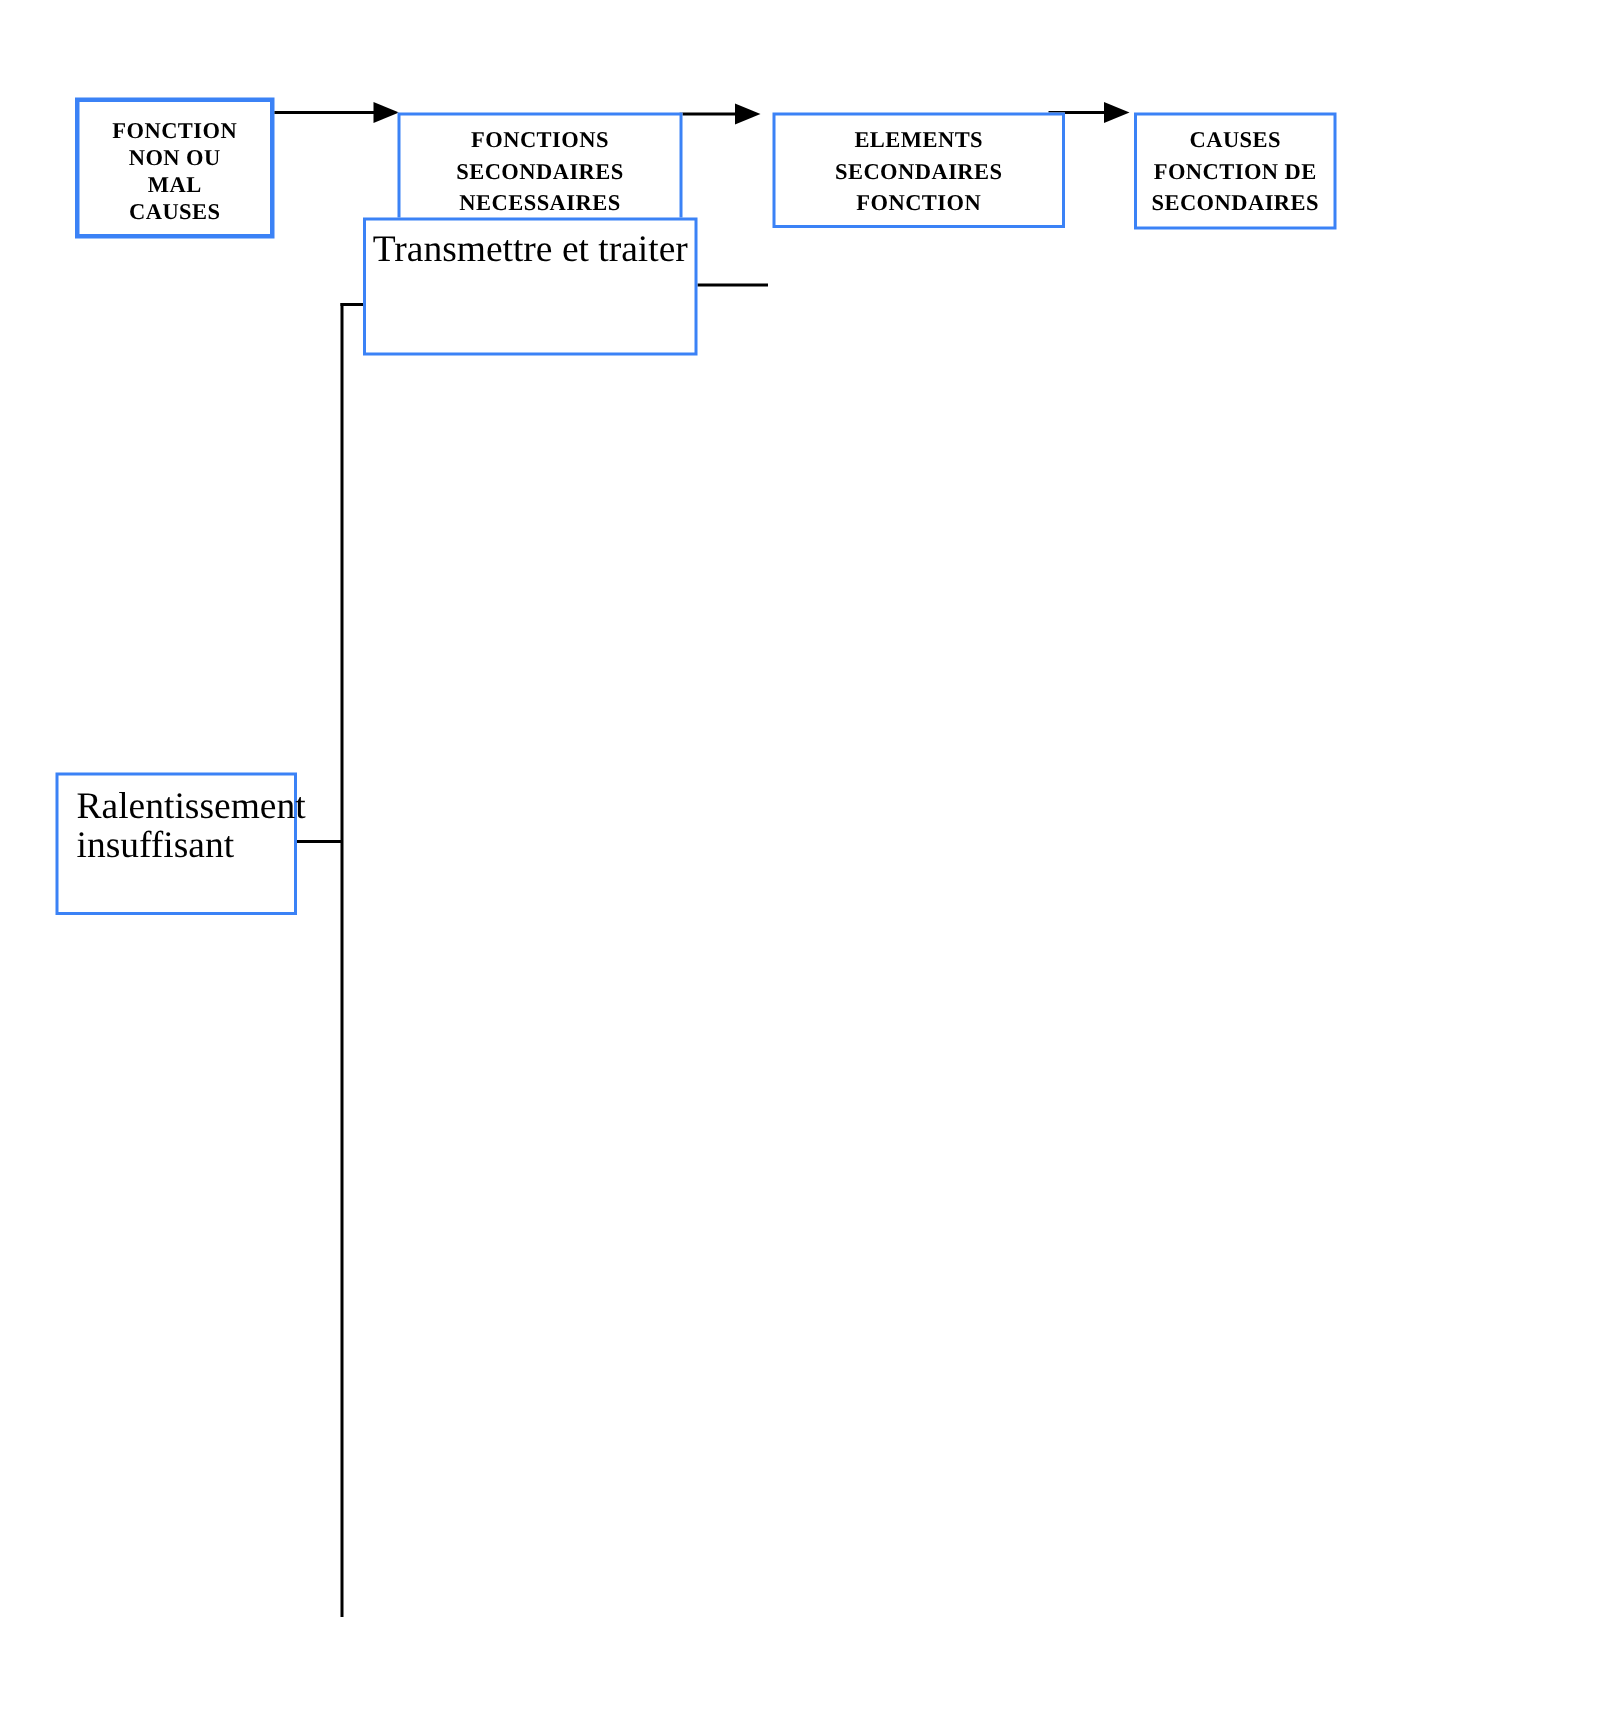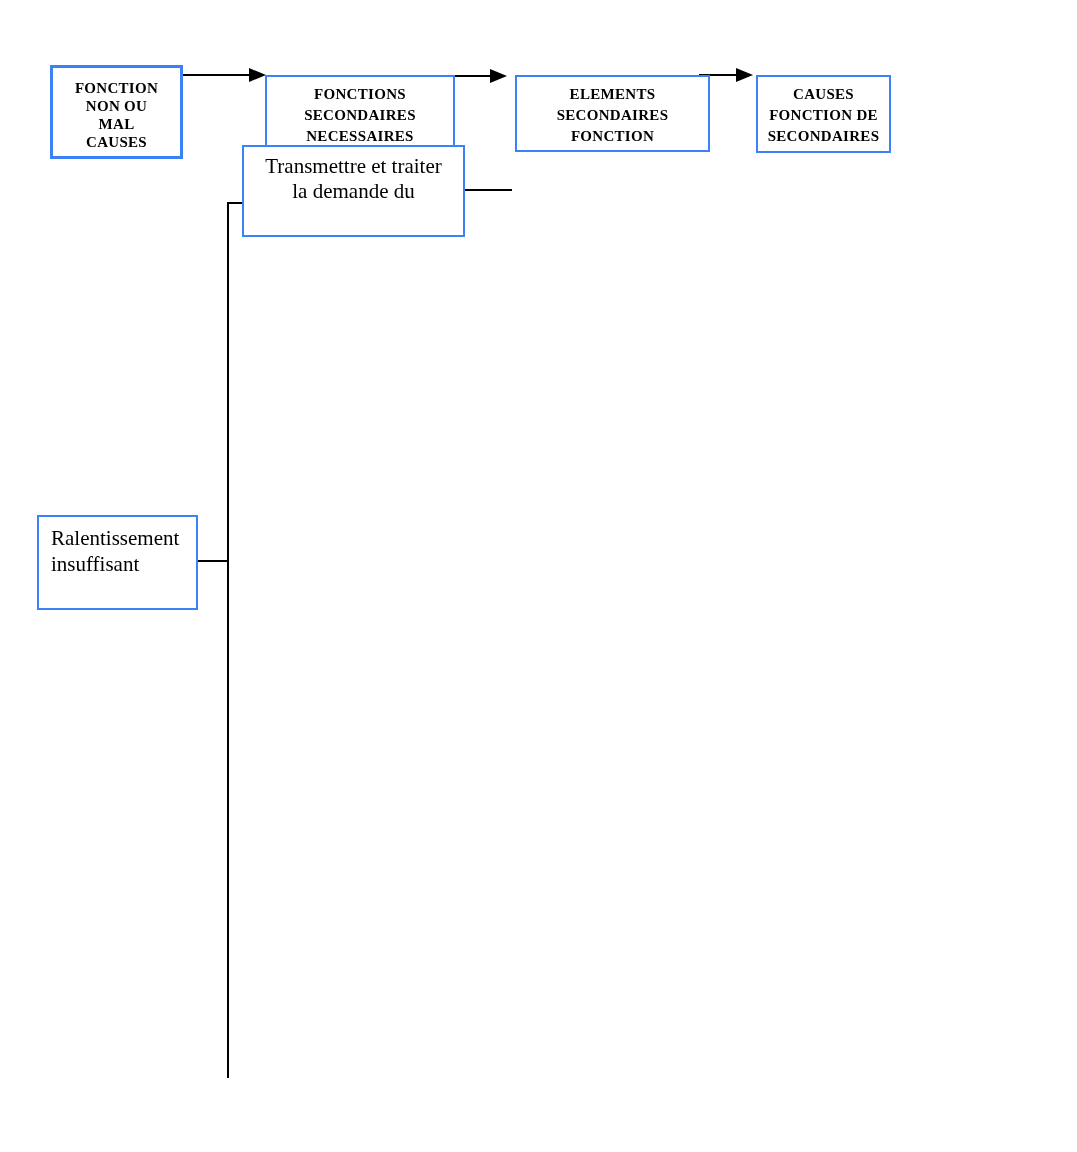--- a/index.html
+++ b/index.html
@@ -24,21 +24,21 @@
     text-align: center;
   }
   .hdr {
     font-weight: bold;
     font-size: 15px;
     line-height: 21px;
     letter-spacing: 0.3px;
     z-index: 1;
   }
   .body-text {
-    font-size: 21px;
+    font-size: 25px;
     line-height: 25px;
   }
   .hline, .vline {
     position: absolute;
     background: #000000;
   }
   .arrowhead {
     position: absolute;
     width: 0;
     height: 0;
@@ -112,21 +112,20 @@
   <div class="arrowhead" id="arrow-head-1"></div>
 
   <div class="hline" id="arrow-line-2"></div>
   <div class="arrowhead" id="arrow-head-2"></div>
 
   <div class="hline" id="arrow-line-3"></div>
   <div class="arrowhead" id="arrow-head-3"></div>
 
   <div class="box body-text" id="box-transmettre">
     <div>Transmettre et traiter</div>
-    <div>la demande du</div>
   </div>
 
   <div class="hline" id="stub-right-of-transmettre"></div>
   <div class="hline" id="stub-left-of-transmettre"></div>
   <div class="vline" id="trunk-vertical-line"></div>
   <div class="hline" id="ralentissement-connector"></div>
 
   <div class="box body-text" id="box-ralentissement">
     <div>Ralentissement</div>
     <div>insuffisant</div>

